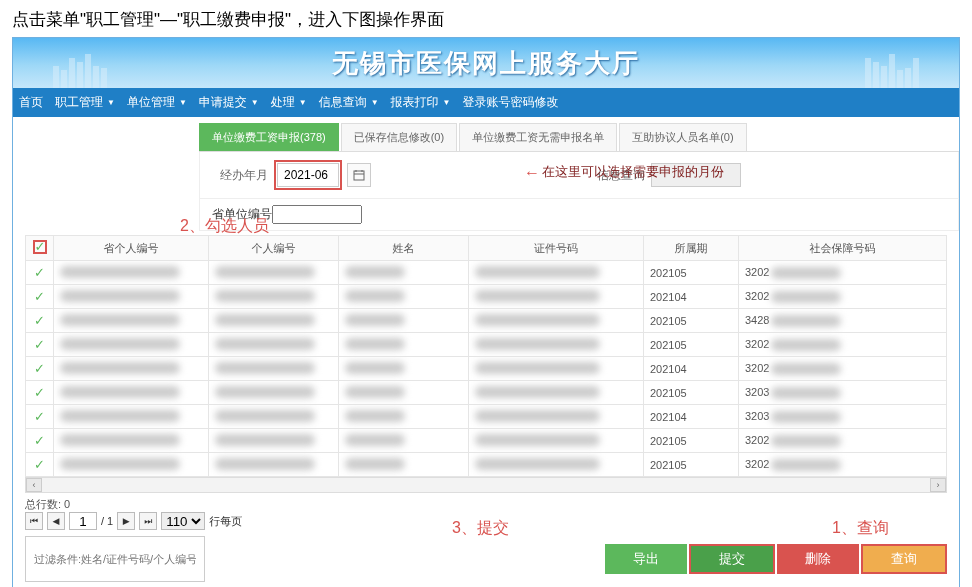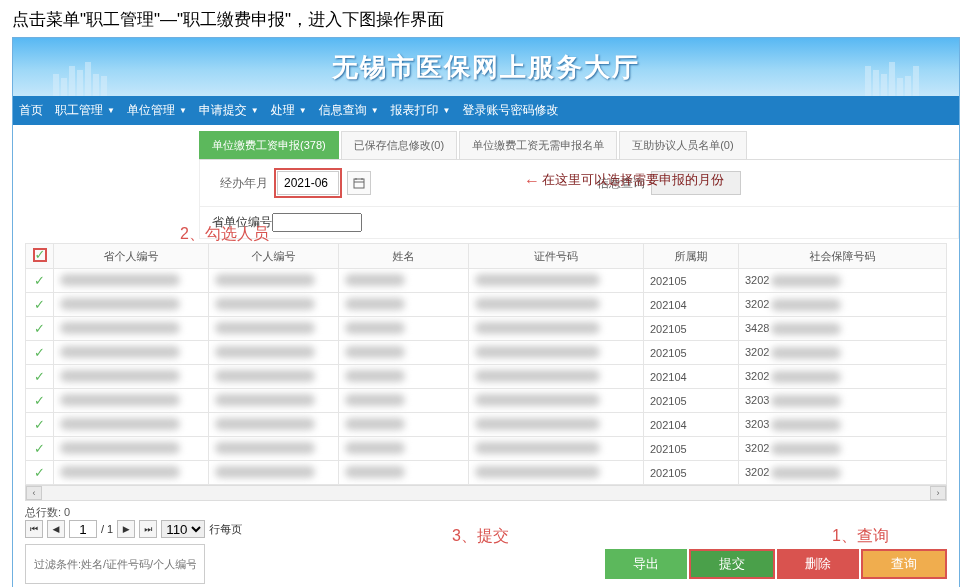--- a/index.html
+++ b/index.html
@@ -1,20 +1,20 @@
 <!DOCTYPE html>
 <html><head>
 <meta charset="utf-8">
 <style>
 * { margin: 0; padding: 0; box-sizing: border-box; }
 body { font-family: "Microsoft YaHei", Arial, sans-serif; font-size: 12px; color: #333; background: #fff; width: 972px; }
 .caption { font-size: 17px; padding: 8px 12px 6px; color: #000; }
 .shell { border: 1px solid #6fb0e0; margin: 0 12px; background: #fff; }
 
-.banner { height: 58px; background: linear-gradient(to bottom,#58b8f3 0%,#9ed8f7 55%,#c5e7fb 100%); position: relative; overflow: hidden; }
+.banner { height: 50px; background: linear-gradient(to bottom,#58b8f3 0%,#9ed8f7 55%,#c5e7fb 100%); position: relative; overflow: hidden; }
 .banner-title { position: absolute; left: 50%; top: 50%; transform: translate(-50%,-50%); font-family: "KaiTi","STKaiti",serif; font-size: 26px; color: #fff; text-shadow: 1px 1px 2px #2a6aa0; letter-spacing: 2px; font-weight: bold; }
 .bldg { position: absolute; bottom: 0; display: flex; gap: 2px; align-items: flex-end; opacity: .55; }
 .bldg.left { left: 40px; }
 .bldg.right { right: 40px; }
 .bldg span { width: 6px; background: #d8eefb; }
 .bldg .b1{height:22px}.bldg .b2{height:30px}.bldg .b3{height:18px}.bldg .b4{height:26px}.bldg .b5{height:34px}.bldg .b6{height:20px}
 
 .navbar { background: #1f7fc6; display: flex; }
 .navbar a { color: #fff; padding: 6px 6px; font-size: 12px; text-decoration: none; display: flex; align-items: center; gap: 4px; cursor: pointer; }
 .navbar .caret { font-size: 8px; }
@@ -55,21 +55,21 @@
 .hscroll .lbtn,.hscroll .rbtn { position: absolute; top: 0; width: 16px; height: 14px; background: #e8e8e8; border: 1px solid #ccc; text-align: center; line-height: 12px; font-size: 9px; color: #666; cursor: pointer; }
 .hscroll .lbtn { left: 0; } .hscroll .rbtn { right: 0; }
 
 .pager { margin: 4px 12px 0; display: flex; align-items: center; gap: 6px; font-size: 11px; color: #555; position: relative; }
 .pager-ctrl { margin: 0 12px 6px; display: flex; align-items: center; gap: 4px; font-size: 11px; }
 .pgbtn { width: 18px; height: 18px; border: 1px solid #bbb; background: #f5f5f5; display: inline-flex; align-items: center; justify-content: center; cursor: pointer; font-size: 9px; }
 .pginput { width: 28px; height: 18px; border: 1px solid #bbb; text-align: center; }
 select.pgs { height: 18px; border: 1px solid #bbb; }
 
 .actionbar { margin: 0 12px 8px; display: flex; position: relative; align-items: center; }
-.filter-input { flex: 0 0 180px; height: 40px; border: 1px solid #ccc; padding: 12px 8px; font-size: 11px; }
+.filter-input { flex: 0 0 180px; height: 46px; border: 1px solid #ccc; padding: 12px 8px; font-size: 11px; }
 .spacer { flex: 1; }
 .btn { height: 30px; padding: 0 28px; color: #fff; border: none; cursor: pointer; font-size: 13px; margin-left: 2px; }
 .btn.export { background: #5cb85c; }
 .btn.submit { background: #4aa04a; border: 2px solid #d9534f; }
 .btn.delete { background: #d9534f; }
 .btn.query  { background: #f0ad4e; border: 2px solid #d9534f; }
 .step3 { position: absolute; right: 438px; top: -18px; }
 .step1 { position: absolute; right: 58px; top: -18px; }
 
 .footer { text-align: center; font-size: 11px; color: #888; padding: 6px 0 8px; line-height: 1.6; border-top: 1px solid #eee; margin: 4px 12px 0; }

